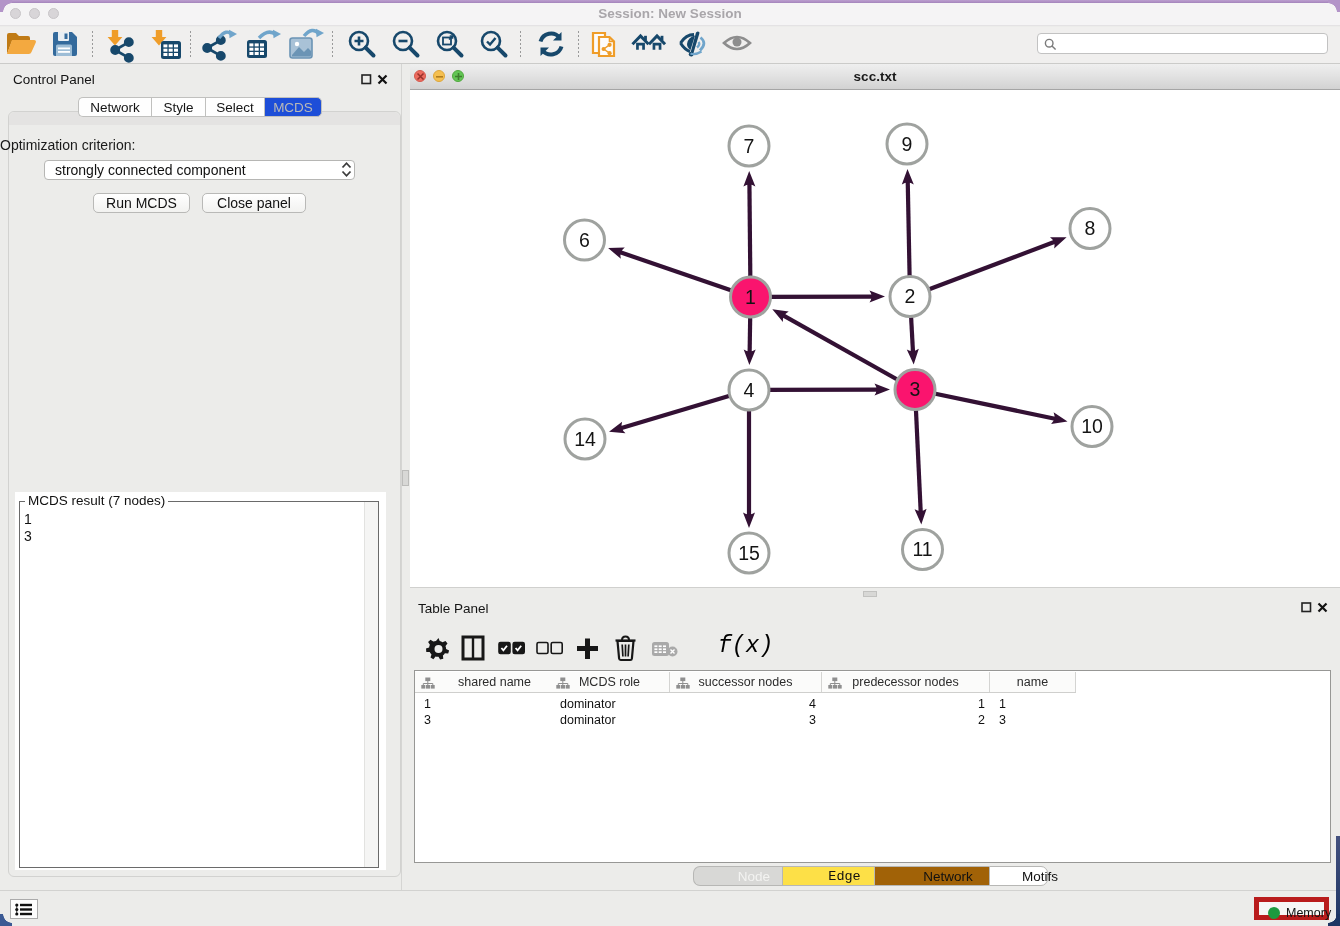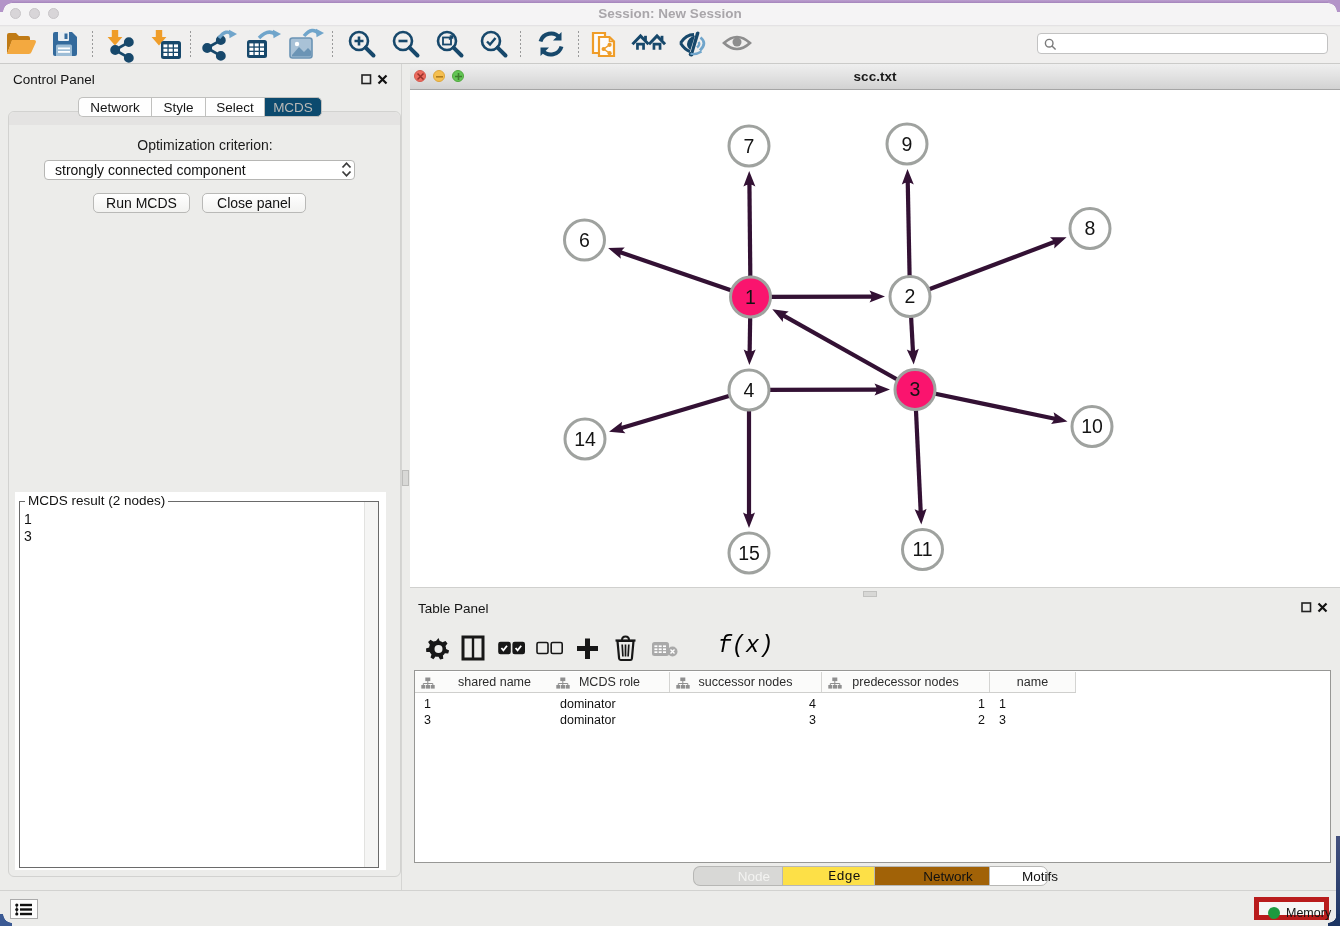--- a/index.html
+++ b/index.html
@@ -11,21 +11,21 @@
 .light{top:8px;width:11px;height:11px;border-radius:50%;background:#d8d5d8;border:1px solid #c8c5c8;}
 #wtitle{left:0;top:6px;width:1340px;text-align:center;font-size:13.5px;color:#a9a6aa;font-weight:bold;}
 #toolbar{left:0;top:27px;width:1340px;height:37px;background:#f0efee;border-bottom:1px solid #cbcbc9;}
 .tsep{top:31px;width:1px;height:26px;background-image:linear-gradient(#9a9a9a 40%,transparent 40%);background-size:1px 4px;}
 #search{left:1037px;top:33px;width:291px;height:21px;background:#fff;border:1px solid #c2c2c2;border-radius:4px;}
 
 #cp-title{left:13px;top:72px;font-size:13.5px;color:#141414;}
 .tab{top:97px;height:20px;font-size:13.5px;color:#141414;text-align:center;line-height:19px;background:#fefefe;border:1px solid #c0c0be;border-right:none;}
 #cp-panel{left:8px;top:111px;width:393px;height:766px;background:#ececea;border:1px solid #d2d2d0;border-radius:6px;}
 #cp-band{left:9px;top:112px;width:391px;height:13px;background:#e4e3e2;border-radius:6px 6px 0 0;}
-#optlabel{left:0px;top:137px;width:410px;text-align:center;font-size:14px;color:#1a1a1a;}
+#optlabel{left:0px;top:137px;width:410px;text-align:left;font-size:14px;color:#1a1a1a;}
 #dropdown{left:44px;top:160px;width:311px;height:20px;background:#fff;border:1px solid #b6b6b4;border-radius:4px;font-size:14px;color:#111;line-height:18px;padding-left:10px;}
 .btn{top:193px;height:20px;background:linear-gradient(180deg,#ffffff,#f2f2f0);border:1px solid #b9b9b7;border-radius:5px;font-size:14px;color:#111;text-align:center;line-height:18px;}
 #resultbox{left:15px;top:492px;width:371px;height:378px;background:#fff;}
 #resultborder{left:19px;top:501px;width:360px;height:367px;border:1px solid #6a6a6a;}
 #resulttitle{left:25px;top:493px;background:#fff;padding:0 3px;font-size:13.5px;color:#111;}
 #resulttext{left:24px;top:511px;font-size:14px;color:#111;line-height:17px;}
 #resultsb{left:364px;top:502px;width:14px;height:365px;background:#f5f5f4;border-left:1px solid #e2e2e0;}
 
 #vsplit{left:401px;top:64px;width:9px;height:826px;background:#ececea;border-left:1px solid #d5d5d3;}
 #vgrip{left:402px;top:470px;width:7px;height:16px;background:#d8d8d6;border:1px solid #bcbcba;}
@@ -206,32 +206,32 @@
     <rect x="1" y="1" width="8.5" height="8.5" fill="none" stroke="#222" stroke-width="1.6"></rect>
   </svg>
 <svg style="left:377px;top:74px;" width="11" height="11">
     <path d="M1.5 1.5 L9.5 9.5 M9.5 1.5 L1.5 9.5" stroke="#111" stroke-width="2.2"></path>
   </svg>
 <div class="abs" id="cp-panel"></div>
 <div class="abs" id="cp-band"></div>
 <div class="abs tab" style="left:78px;width:73px;border-radius:5px 0 0 5px;">Network</div>
 <div class="abs tab" style="left:151px;width:54px;">Style</div>
 <div class="abs tab" style="left:205px;width:59px;">Select</div>
-<div class="abs tab" style="left:264px;width:58px;border-right:1px solid #c0c0be;border-radius:0 5px 5px 0;background:#0c4a6e;color:#b9b9b7;">MCDS</div>
+<div class="abs tab" style="left:264px;width:58px;border-right:1px solid #c0c0be;border-radius:0 5px 5px 0;background:#1d4ed8;color:#b9b9b7;">MCDS</div>
 <div class="abs" id="optlabel">Optimization criterion:</div>
 <div class="abs" id="dropdown">strongly connected component</div>
 <svg style="left:341px;top:162px;" width="11" height="15" viewBox="0 0 11 15">
     <path d="M1.5 5.5 L5.5 1.2 L9.5 5.5" fill="none" stroke="#3c3c3c" stroke-width="1.8"></path>
     <path d="M1.5 9.5 L5.5 13.8 L9.5 9.5" fill="none" stroke="#3c3c3c" stroke-width="1.8"></path>
   </svg>
 <div class="abs btn" style="left:93px;width:97px;">Run MCDS</div>
 <div class="abs btn" style="left:202px;width:104px;">Close panel</div>
 <div class="abs" id="resultbox"></div>
 <div class="abs" id="resultborder"></div>
-<div class="abs" id="resulttitle">MCDS result (2 nodes)</div>
+<div class="abs" id="resulttitle">MCDS result (7 nodes)</div>
 <div class="abs" id="resulttext">1<br>3</div>
 <div class="abs" id="resultsb"></div>
 <div class="abs" id="vsplit"></div>
 <div class="abs" id="vgrip"></div>
 
 <div class="abs" id="nv-head"></div>
 <div class="abs tl" style="left:414px;background:#ed6b5f;border:1px solid #d3594e;"></div>
 <div class="abs tl" style="left:433px;background:#f5bf4f;border:1px solid #dda73c;"></div>
 <div class="abs tl" style="left:452px;background:#62c554;border:1px solid #51a83f;"></div>
 <svg style="left:417px;top:73px;" width="7" height="7">

